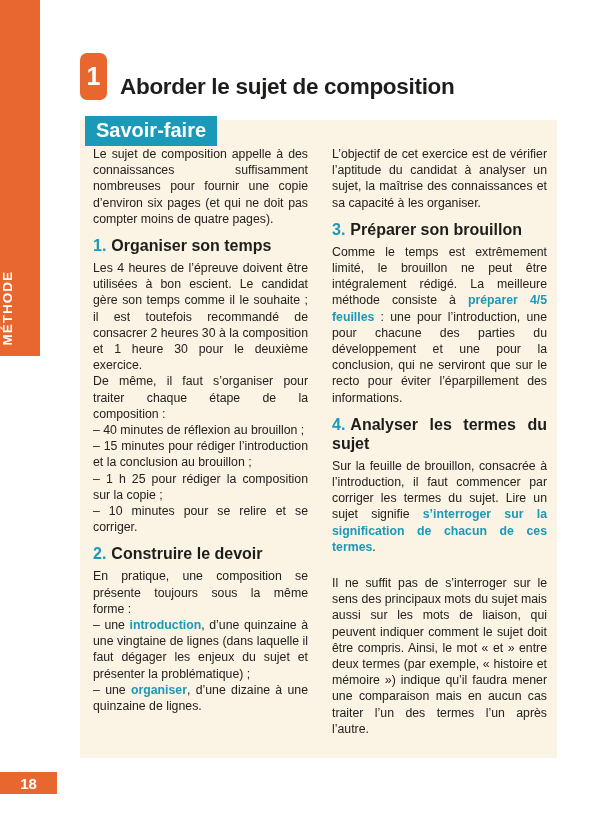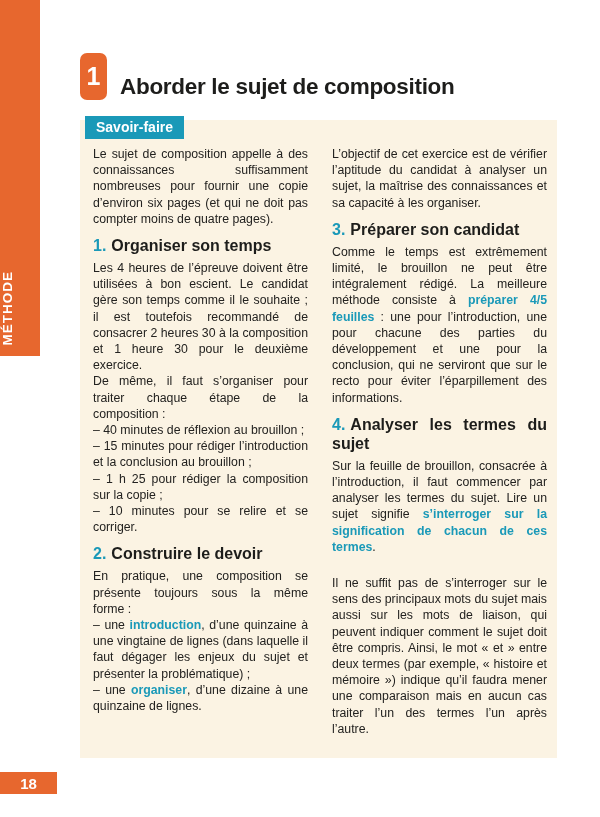--- a/index.html
+++ b/index.html
@@ -45,21 +45,21 @@
 
   
   .panel {
     position: absolute; left: 80px; top: 120px;
     width: 477px; height: 638px;
     background: #fbf3e3;
   }
   .savoir-badge {
     position: absolute; left: 5px; top: -4px;
     background: #1a99b8; color: #ffffff;
-    font-weight: bold; font-size: 14px;
+    font-weight: bold; font-size: 20px;
     padding: 3px 11px 4px 11px;
   }
   .cols {
     display: flex; gap: 24px;
     padding: 26px 10px 0 13px;
     height: 100%; overflow: hidden;
   }
   .col {
     flex: 1 1 0;
     font-size: 12.3px; line-height: 16.2px;
@@ -123,27 +123,27 @@
         <div class="sec-heading"><span class="sec-num">2.</span><span>Construire le devoir</span></div>
 
         <p>En pratique, une composition se présente toujours sous la même forme&nbsp;:</p>
         <p><span>– une </span><span class="kw">introduction</span><span>, d’une quinzaine à une vingtaine de lignes (dans laquelle il faut dégager les enjeux du sujet et présenter la problématique)&nbsp;;</span></p>
         <p><span>– une </span><span class="kw">organiser</span><span>, d’une dizaine à une quinzaine de lignes.</span></p>
       </div>
 
       <div class="col">
         <p>L’objectif de cet exercice est de vérifier l’aptitude du candidat à analyser un sujet, la maîtrise des connaissances et sa capacité à les organiser.</p>
 
-        <div class="sec-heading"><span class="sec-num">3.</span><span>Préparer son candidat</span></div>
+        <div class="sec-heading"><span class="sec-num">3.</span><span>Préparer son brouillon</span></div>
 
         <p><span>Comme le temps est extrêmement limité, le brouillon ne peut être intégralement rédigé. La meilleure méthode consiste à </span><span class="kw">préparer 4/5 feuilles</span><span>&nbsp;: une pour l’introduction, une pour chacune des parties du développement et une pour la conclusion, qui ne serviront que sur le recto pour éviter l’éparpillement des informations.</span></p>
 
         <div class="sec-heading"><span class="sec-num">4.</span><span>Analyser les termes du sujet</span></div>
 
-        <p><span>Sur la feuille de brouillon, consacrée à l’introduction, il faut commencer par analyser les termes du sujet. Lire un sujet signifie </span><span class="kw">s’interroger sur la signification de chacun de ces termes</span><span>.</span></p>
+        <p><span>Sur la feuille de brouillon, consacrée à l’introduction, il faut commencer par corriger les termes du sujet. Lire un sujet signifie </span><span class="kw">s’interroger sur la signification de chacun de ces termes</span><span>.</span></p>
 
         <p class="gap-top">Il ne suffit pas de s’interroger sur le sens des principaux mots du sujet mais aussi sur les mots de liaison, qui peuvent indiquer comment le sujet doit être compris. Ainsi, le mot «&nbsp;et&nbsp;» entre deux termes (par exemple, «&nbsp;histoire et mémoire&nbsp;») indique qu’il faudra mener une comparaison mais en aucun cas traiter l’un des termes l’un après l’autre.</p>
       </div>
 
     </div>
   </div>
 
   <div class="page-num-strip">
     <span>18</span>
   </div>

